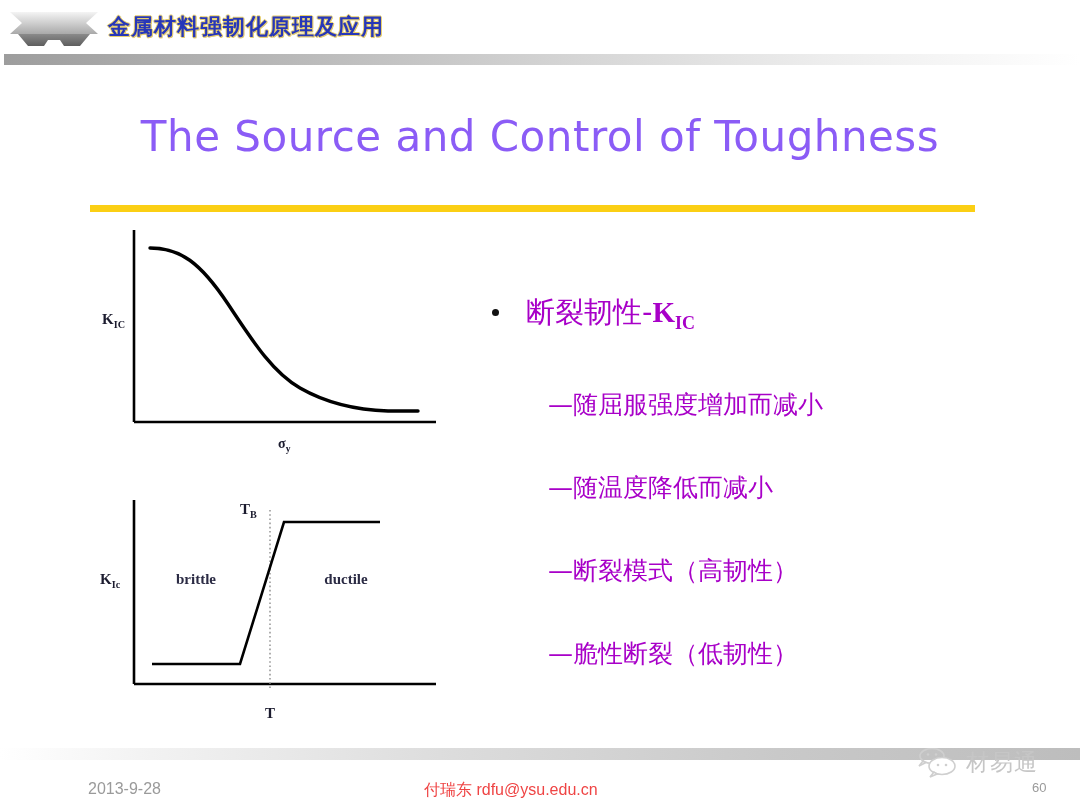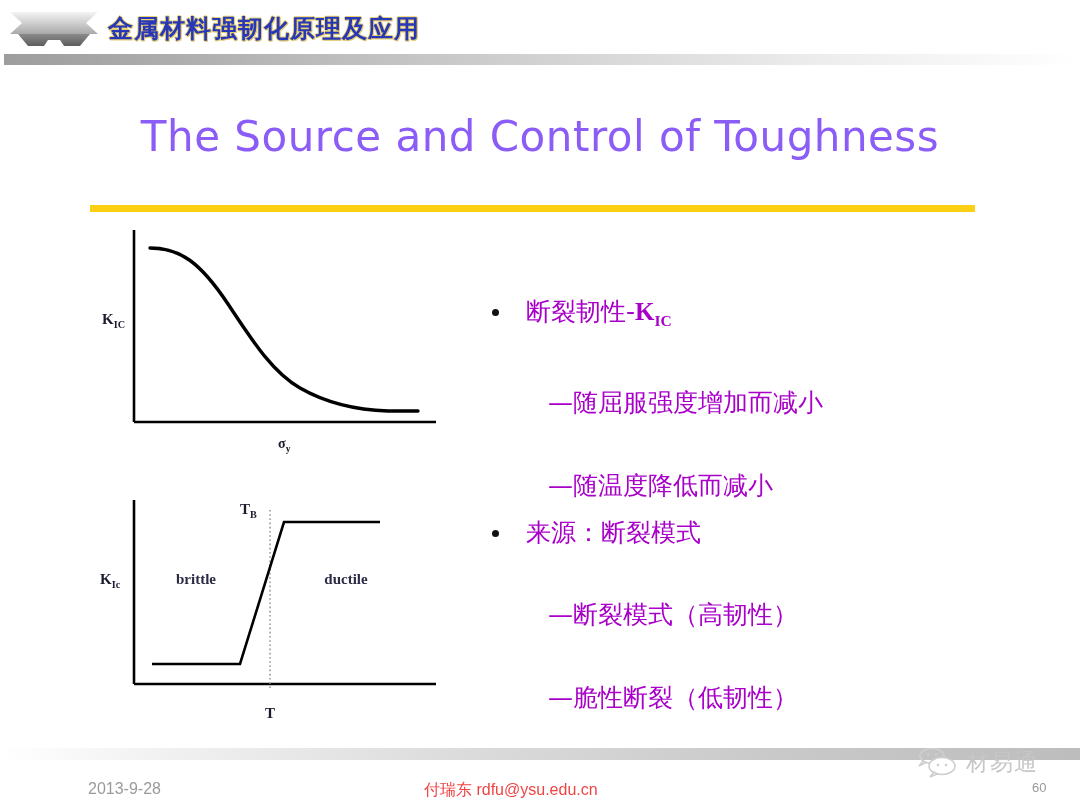--- a/index.html
+++ b/index.html
@@ -24,21 +24,21 @@
   }
   #ribbon-icon {
     position: absolute;
     left: 8px; top: 10px;
     width: 92px; height: 42px;
   }
   #header-title {
     position: absolute;
     left: 108px; top: 12px;
     font-family: "DejaVu Sans", "Liberation Sans", sans-serif;
-    font-size: 25px;
+    font-size: 22px;
     font-weight: bold;
     letter-spacing: 1px;
     color: #2737b8;
     text-shadow:
       1px 0 0 #e8d070, -1px 0 0 #e8d070,
       0 1px 0 #e8d070, 0 -1px 0 #e8d070,
       1px 1px 0 #ddc46a;
     white-space: nowrap;
   }
   #header-gradient-bar {
@@ -92,21 +92,21 @@
   
   #bullets {
     position: absolute;
     left: 486px; top: 292px;
     width: 560px;
   }
   .bullet-group { margin-bottom: 6px; }
   .bullet-main {
     position: relative;
     font-family: "DejaVu Sans", "Liberation Sans", sans-serif;
-    font-size: 25px;
+    font-size: 29px;
     color: #a800c8;
     line-height: 40px;
     padding-left: 40px;
     white-space: nowrap;
   }
   .bullet-dot {
     position: absolute;
     left: 6px; top: 17px;
     width: 7px; height: 7px;
     border-radius: 50%;
@@ -249,24 +249,20 @@
   <div class="bullet-group">
     <div class="bullet-main">
       <span class="bullet-dot"></span>
       <span>断裂韧性-</span><span class="latin">K</span><span class="latin sub-script">IC</span>
     </div>
     <div class="bullet-sub">—随屈服强度增加而减小</div>
     <div class="bullet-sub">—随温度降低而减小</div>
   </div>
 
   <div class="bullet-group">
-    <div class="bullet-main">
-      <span class="bullet-dot"></span>
-      <span>来源：断裂模式</span>
-    </div>
     <div class="bullet-sub">—断裂模式（高韧性）</div>
     <div class="bullet-sub">—脆性断裂（低韧性）</div>
   </div>
 </div>
 
 <div id="footer-gradient-bar"></div>
 <div id="footer-date">2013-9-28</div>
 <div id="footer-author">付瑞东  rdfu@ysu.edu.cn</div>
 <div id="footer-page">60</div>
 

